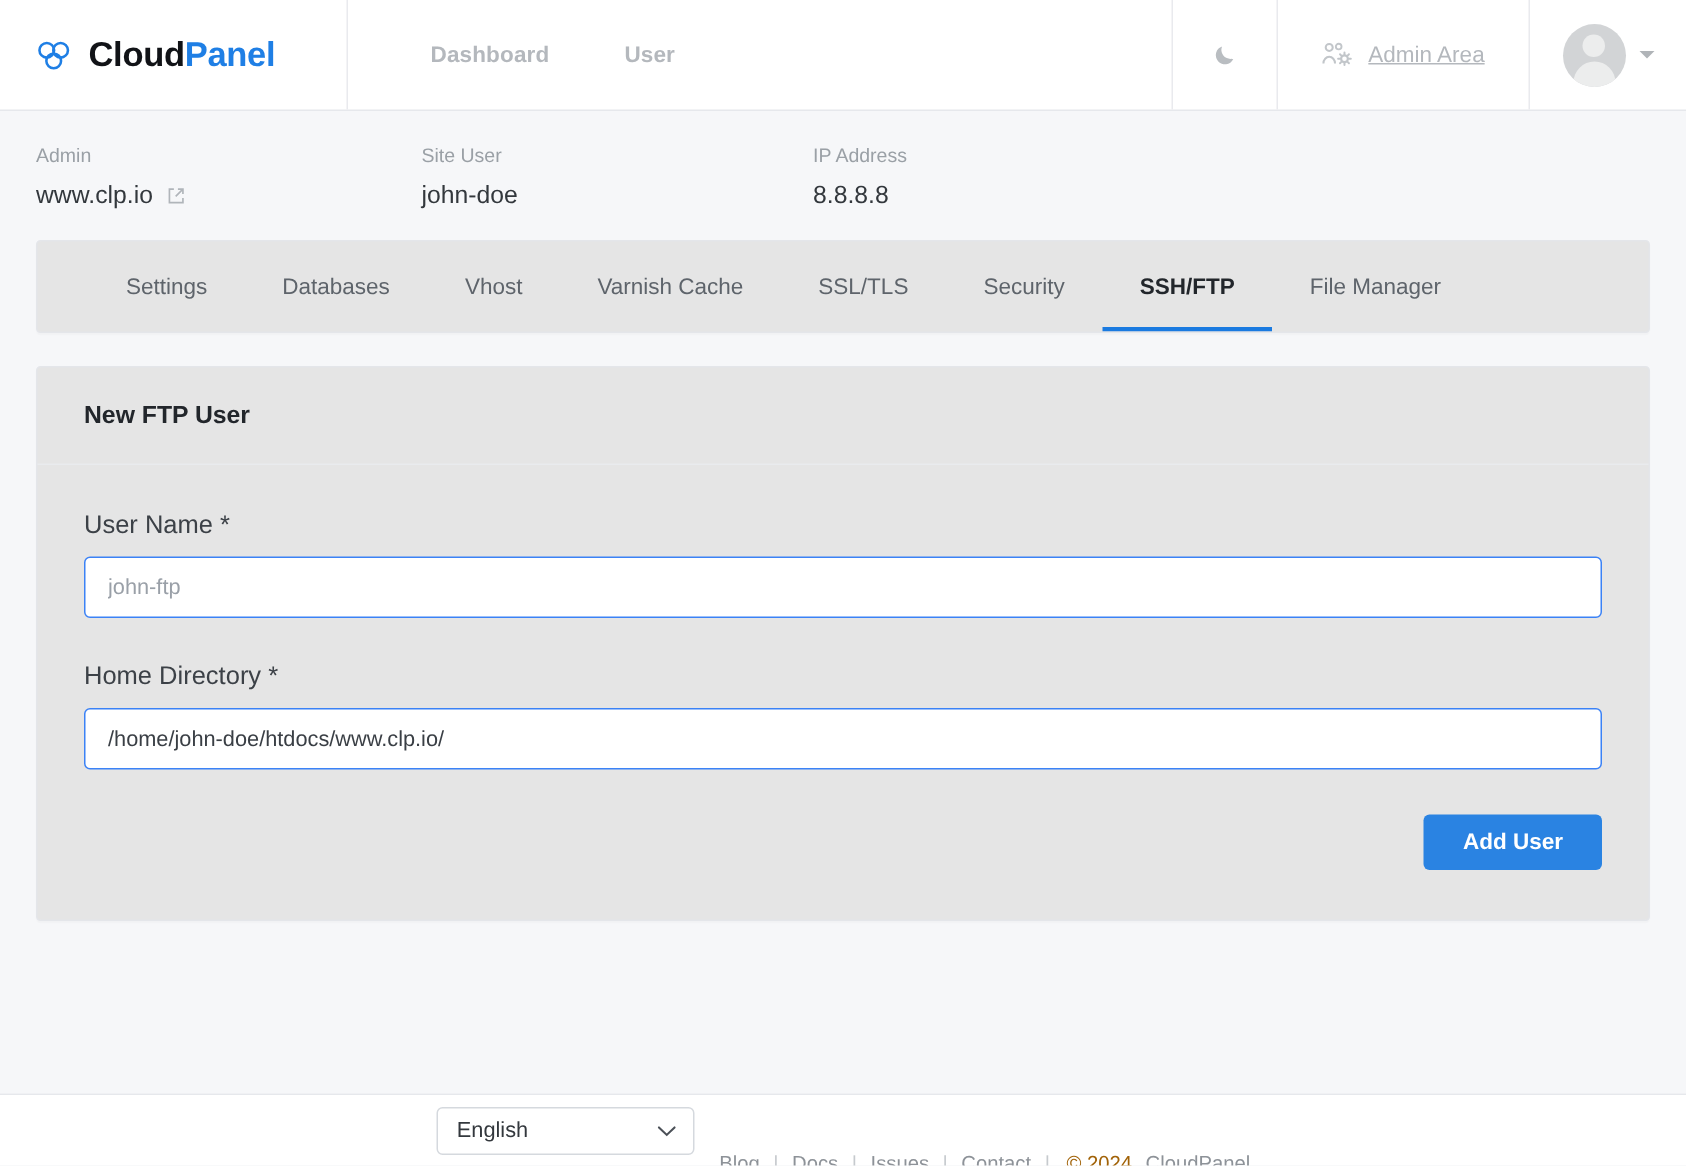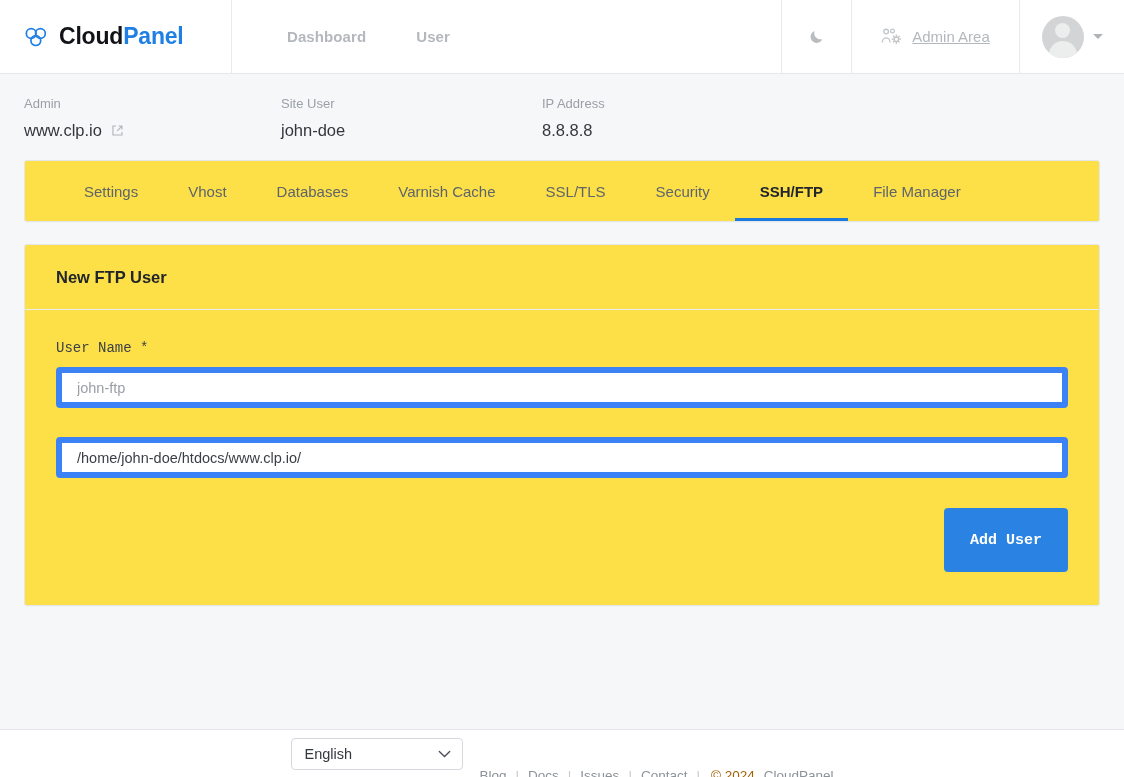--- a/index.html
+++ b/index.html
@@ -134,21 +134,21 @@
     font-size: 16.5px;
     color: #33383d;
     display: flex;
     align-items: center;
     gap: 9px;
   }
   .ext-link { width: 13px; height: 13px; display: block; }
 
   
   .card {
-    background: #fde047;
+    background: #e5e5e5;
     border: 1px solid #e4e6ea;
     border-radius: 3px;
     margin: 0 24px;
     box-shadow: 0 1px 1px rgba(0,0,0,.025);
   }
 
   .tabs-card {
     height: 62px;
     display: flex;
     align-items: stretch;
@@ -189,29 +189,28 @@
   }
   .card-body { padding: 30px 31px 33px; }
 
   .form-row {
     display: flex;
     gap: 36px;
   }
   .form-group { flex: 1; min-width: 0; }
   .form-group.full { flex: none; width: 100%; }
   .field-label {
-    font-size: 14px;
+    font-size: 17px;
     color: #3c4147;
     margin-bottom: 11px;
-    font-family: Liberation Mono, monospace;
   }
   .field-input {
     width: 100%;
     height: 41px;
-    border: 6px solid #3b82f6;
+    border: 1px solid #3b82f6;
     border-radius: 4px;
     background: #fff;
     padding: 0 15px;
     font-size: 14.5px;
     font-family: "Liberation Sans", sans-serif;
     color: #3a3f45;
     outline: none;
   }
   .field-input::placeholder { color: #9aa0a8; }
   .field-link {
@@ -227,24 +226,24 @@
     margin-top: 30px;
     display: flex;
     justify-content: flex-end;
   }
   .btn-primary {
     background: #2a83e2;
     color: #ffffff;
     border: none;
     border-radius: 4px;
     padding: 0 26px;
-    height: 64px;
+    height: 37px;
     font-size: 15px;
     font-weight: bold;
-    font-family: Liberation Mono, monospace;
+    font-family: Liberation Sans, sans-serif;
     cursor: pointer;
   }
 
   
   .footer {
     position: absolute;
     left: 0; right: 0; bottom: 0;
     height: 48px;
     background: #ffffff;
     border-top: 1px solid #e6e8ec;
@@ -348,22 +347,22 @@
     <div class="info-value">john-doe</div>
   </div>
   <div class="info-col">
     <div class="info-label">IP Address</div>
     <div class="info-value">8.8.8.8</div>
   </div>
 </div>
 
 <div class="card tabs-card">
   <div class="tab">Settings</div>
+  <div class="tab">Databases</div>
   <div class="tab">Vhost</div>
-  <div class="tab">Databases</div>
   <div class="tab">Varnish Cache</div>
   <div class="tab">SSL/TLS</div>
   <div class="tab">Security</div>
   <div class="tab active">SSH/FTP</div>
   <div class="tab">File Manager</div>
 
 </div>
 
 <div class="card form-card">
   <div class="card-head">
@@ -373,20 +372,21 @@
 
     <div class="form-row">
       <div class="form-group">
         <div class="field-label">User Name *</div>
         <input class="field-input" type="text" placeholder="john-ftp" style="">
       </div>
     </div>
 
     <div class="form-row row-2">
       <div class="form-group full">
+        <div class="field-label">Home Directory *</div>
         <input class="field-input" type="text" placeholder="" value="/home/john-doe/htdocs/www.clp.io/" style="">
       </div>
     </div>
 
     <div class="actions">
       <button class="btn-primary">Add User</button>
     </div>
   </div>
 </div>
 

